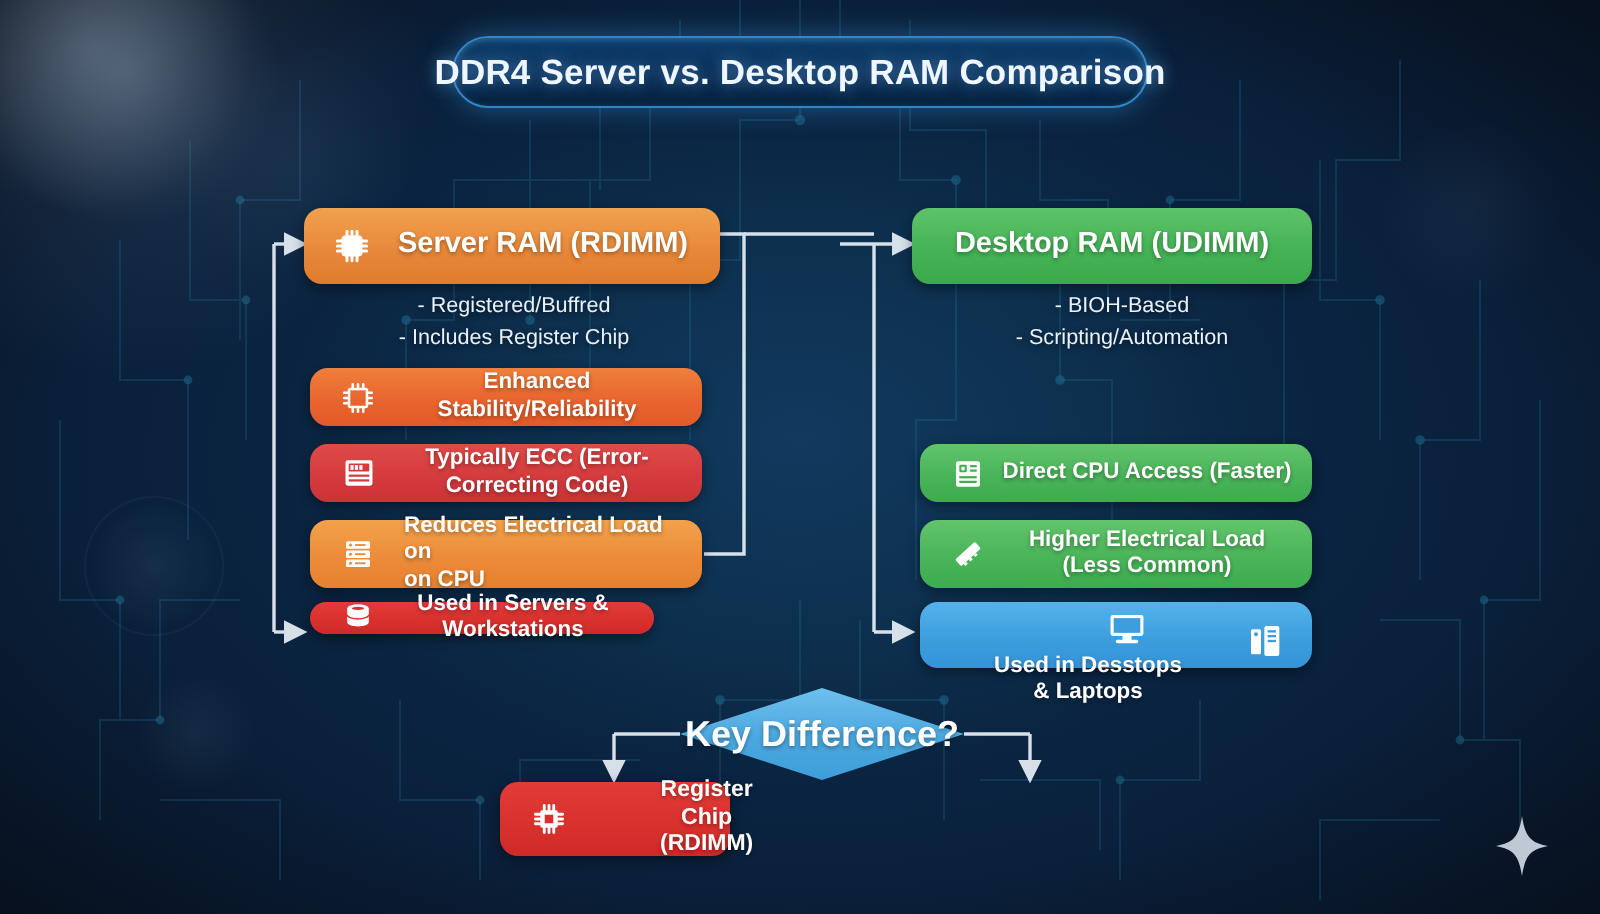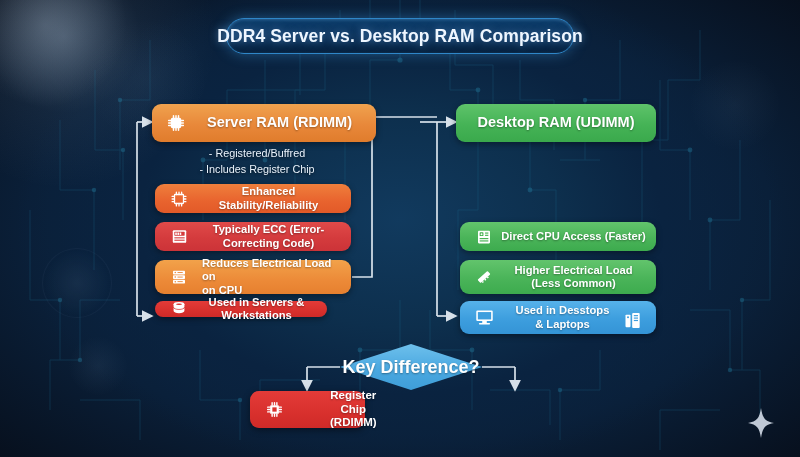--- a/index.html
+++ b/index.html
@@ -228,21 +228,21 @@
 
       <path d="M372 117 L437 117"></path>
 
       <path d="M307 367 L307 390" marker-end="url(#arw)"></path>
       <path d="M307 367 L340 367"></path>
       <path d="M482 367 L515 367"></path>
       <path d="M515 367 L515 390" marker-end="url(#arw)"></path>
     </g>
   </svg>
 
-  <div class="node head c-orange" style="left:152px; top:104px; width:224px; height:38px;">
+  <div class="node head c-orange" style="left:152px; top:104px; width:208px; height:38px;">
     <span class="ico">
       <svg width="20" height="20" viewBox="0 0 24 24" fill="none" stroke="#fff" stroke-width="1.6">
         <rect x="6.5" y="6.5" width="11" height="11" rx="1.5" fill="#fff"></rect>
         <g stroke="#fff" stroke-width="1.8" stroke-linecap="round">
           <path d="M9 3.2v3M12 3.2v3M15 3.2v3M9 17.8v3M12 17.8v3M15 17.8v3"></path>
           <path d="M3.2 9h3M3.2 12h3M3.2 15h3M17.8 9h3M17.8 12h3M17.8 15h3"></path>
         </g>
       </svg>
     </span>
     <span class="lbl">Server RAM (RDIMM)</span>
@@ -308,20 +308,22 @@
       </svg>
     </span>
     <span class="lbl">Used in Servers &amp;
 Workstations</span>
   </div>
 
   <div class="node head c-green" style="left:456px; top:104px; width:200px; height:38px;">
     <span class="lbl" style="padding-left:8px;">Desktop RAM (UDIMM)</span>
   </div>
 
+  <div class="bullets" style="left:466px; top:146px; width:190px;">- BIOH-Based
+- Scripting/Automation</div>
 
 
   <div class="node sub c-green2" style="left:460px; top:222px; width:196px; height:29px;">
     <span class="ico">
       <svg width="18" height="18" viewBox="0 0 24 24">
         <rect x="4" y="3.5" width="16" height="17" rx="1.4" fill="#fff"></rect>
         <rect x="6.2" y="5.8" width="5" height="5" rx="0.8" fill="#42b04f"></rect>
         <circle cx="8.7" cy="8.3" r="1.3" fill="#fff"></circle>
         <rect x="13.4" y="6" width="4.4" height="1.5" fill="#42b04f"></rect>
         <rect x="13.4" y="9" width="4.4" height="1.5" fill="#42b04f"></rect>
@@ -340,21 +342,21 @@
           <rect x="6" y="14.7" width="2" height="1.6" fill="#fff"></rect>
           <rect x="10" y="14.7" width="2" height="1.6" fill="#fff"></rect>
           <rect x="14" y="14.7" width="2" height="1.6" fill="#fff"></rect>
         </g>
       </svg>
     </span>
     <span class="lbl">Higher Electrical Load
 (Less Common)</span>
   </div>
 
-  <div class="node sub c-blue" style="left:460px; top:301px; width:196px; height:33px;">
+  <div class="node sub c-blue" style="left:460px; top:301px; width:196px; height:33px;flex-direction:column;">
     <span class="ico">
       <svg width="21" height="21" viewBox="0 0 24 24">
         <rect x="2.6" y="4" width="18.8" height="12" rx="1.4" fill="#fff"></rect>
         <rect x="4.4" y="5.8" width="15.2" height="8.4" fill="#3d9ede"></rect>
         <rect x="9.4" y="16" width="5.2" height="2.4" fill="#fff"></rect>
         <rect x="5.6" y="18.2" width="12.8" height="1.9" rx="0.9" fill="#fff"></rect>
       </svg>
     </span>
     <span class="lbl" style="padding-right:30px;">Used in Desstops
 &amp; Laptops</span>

